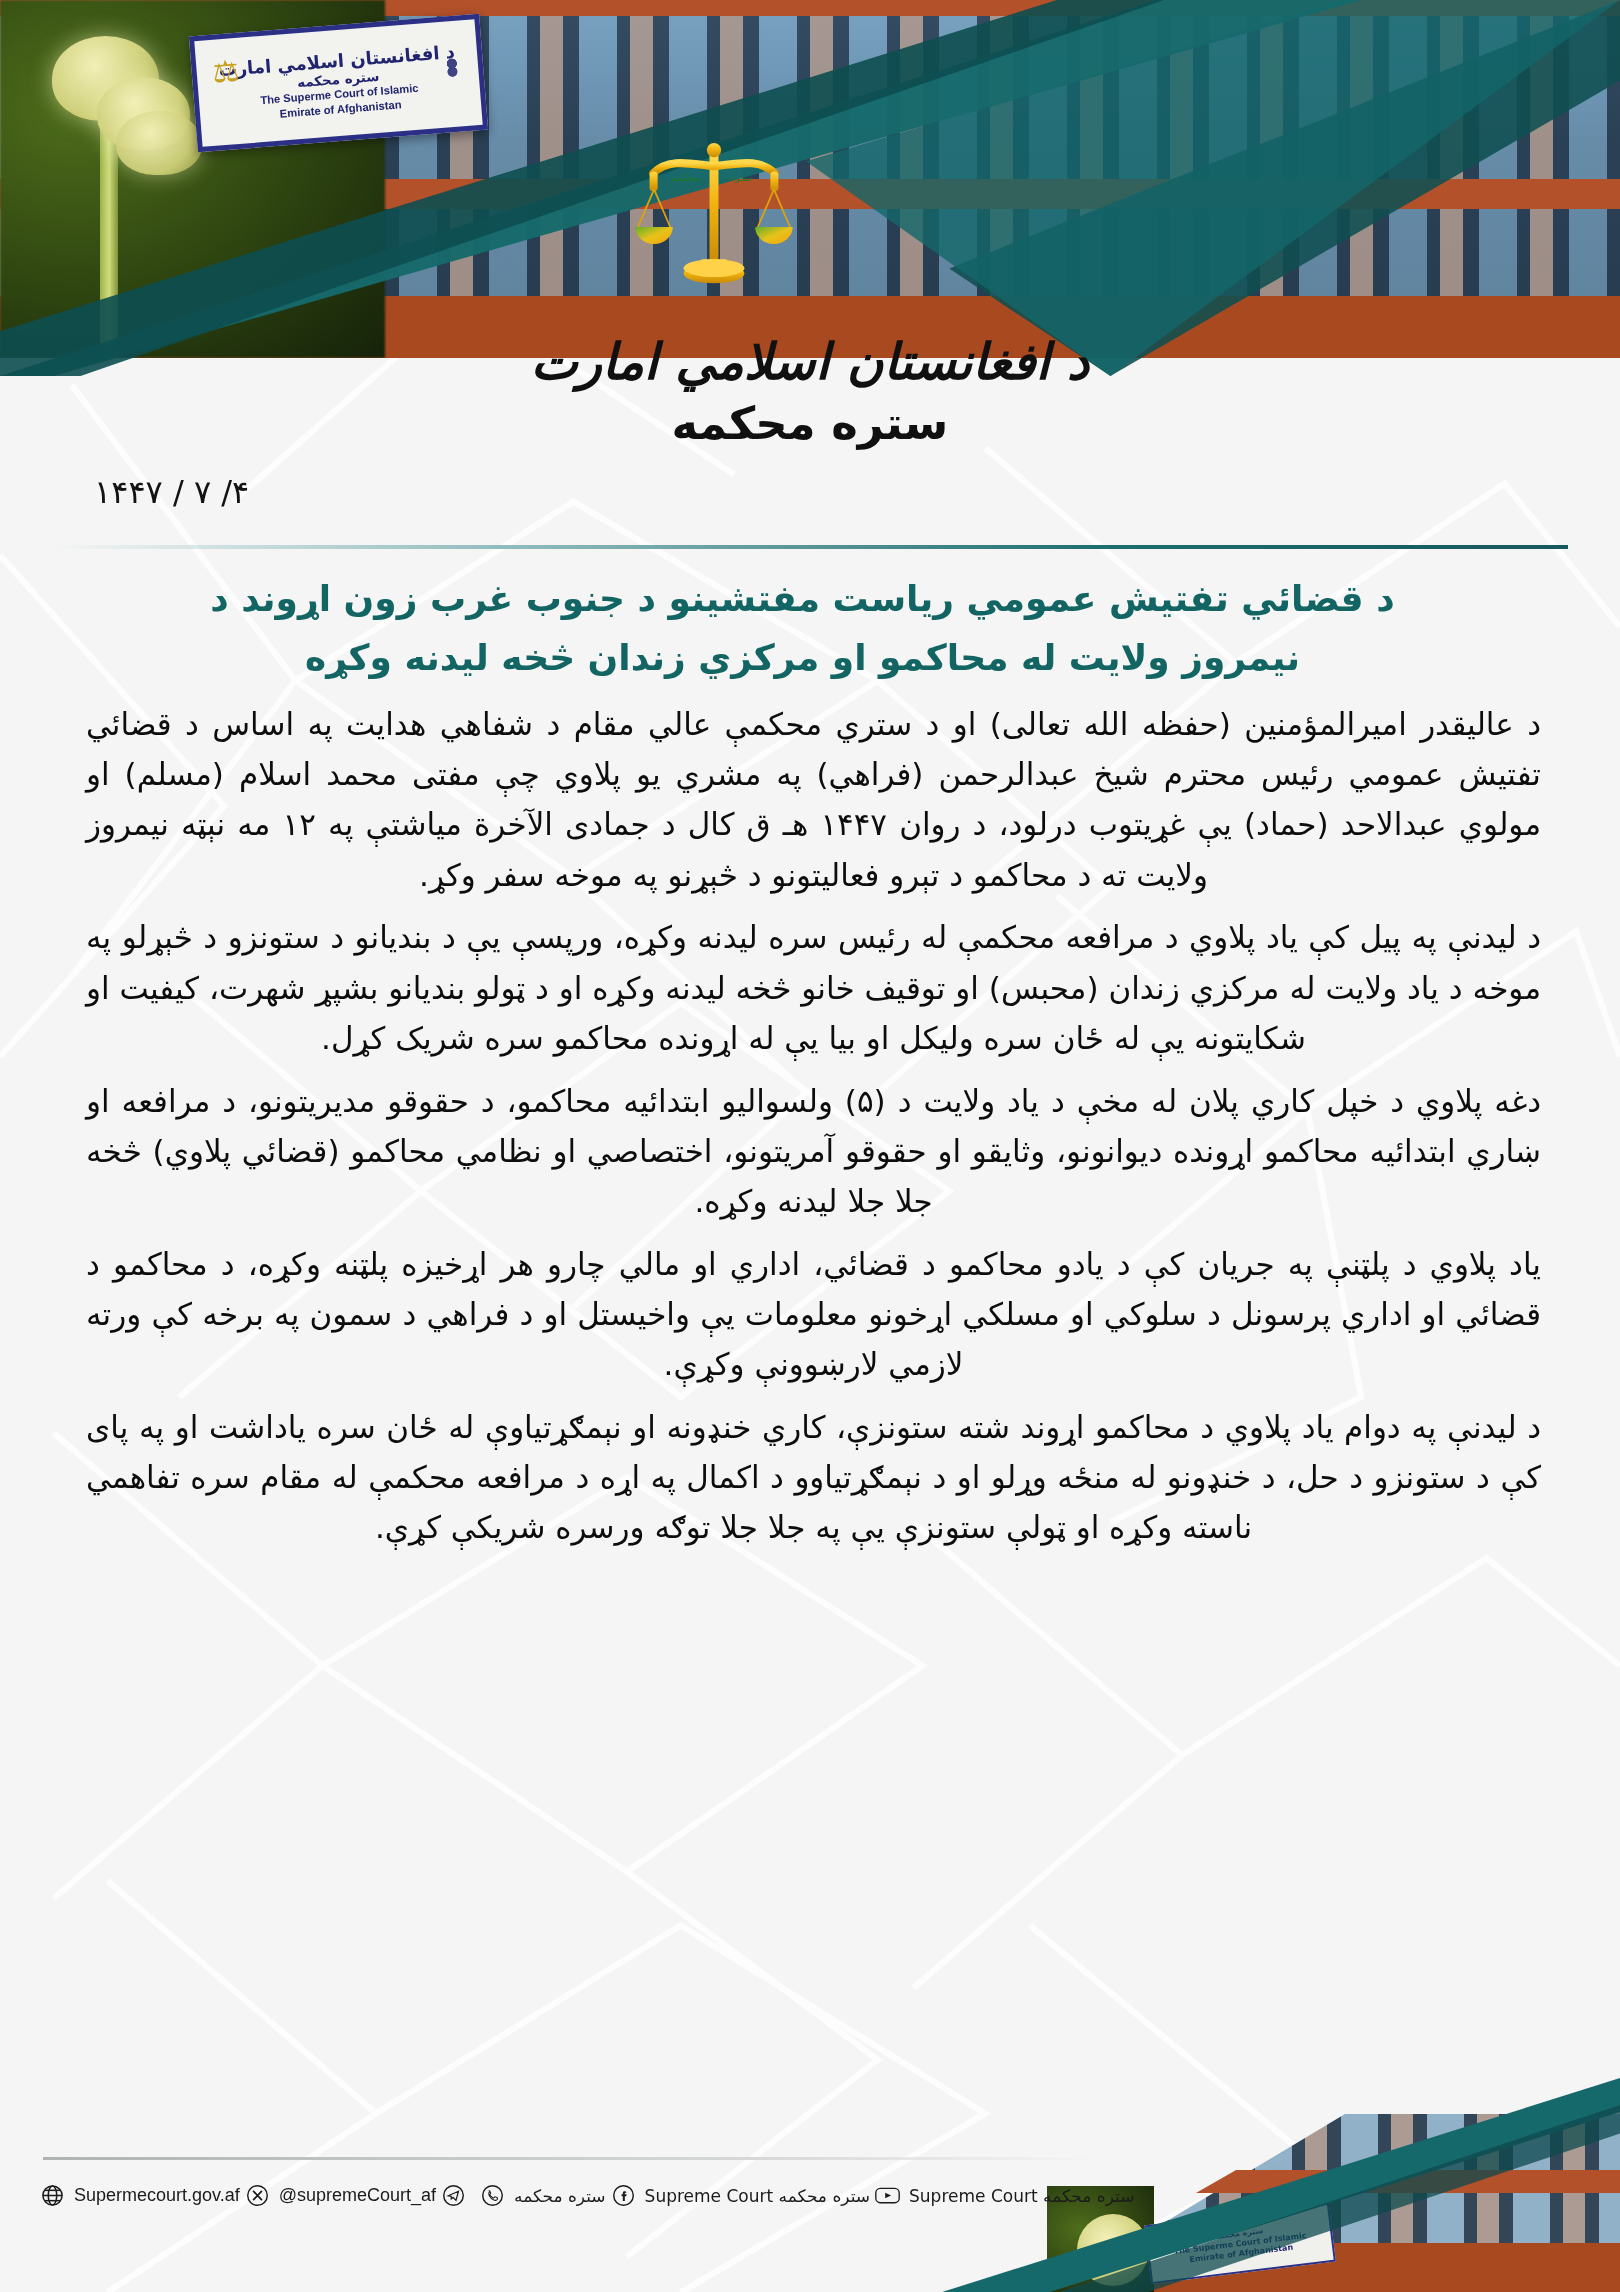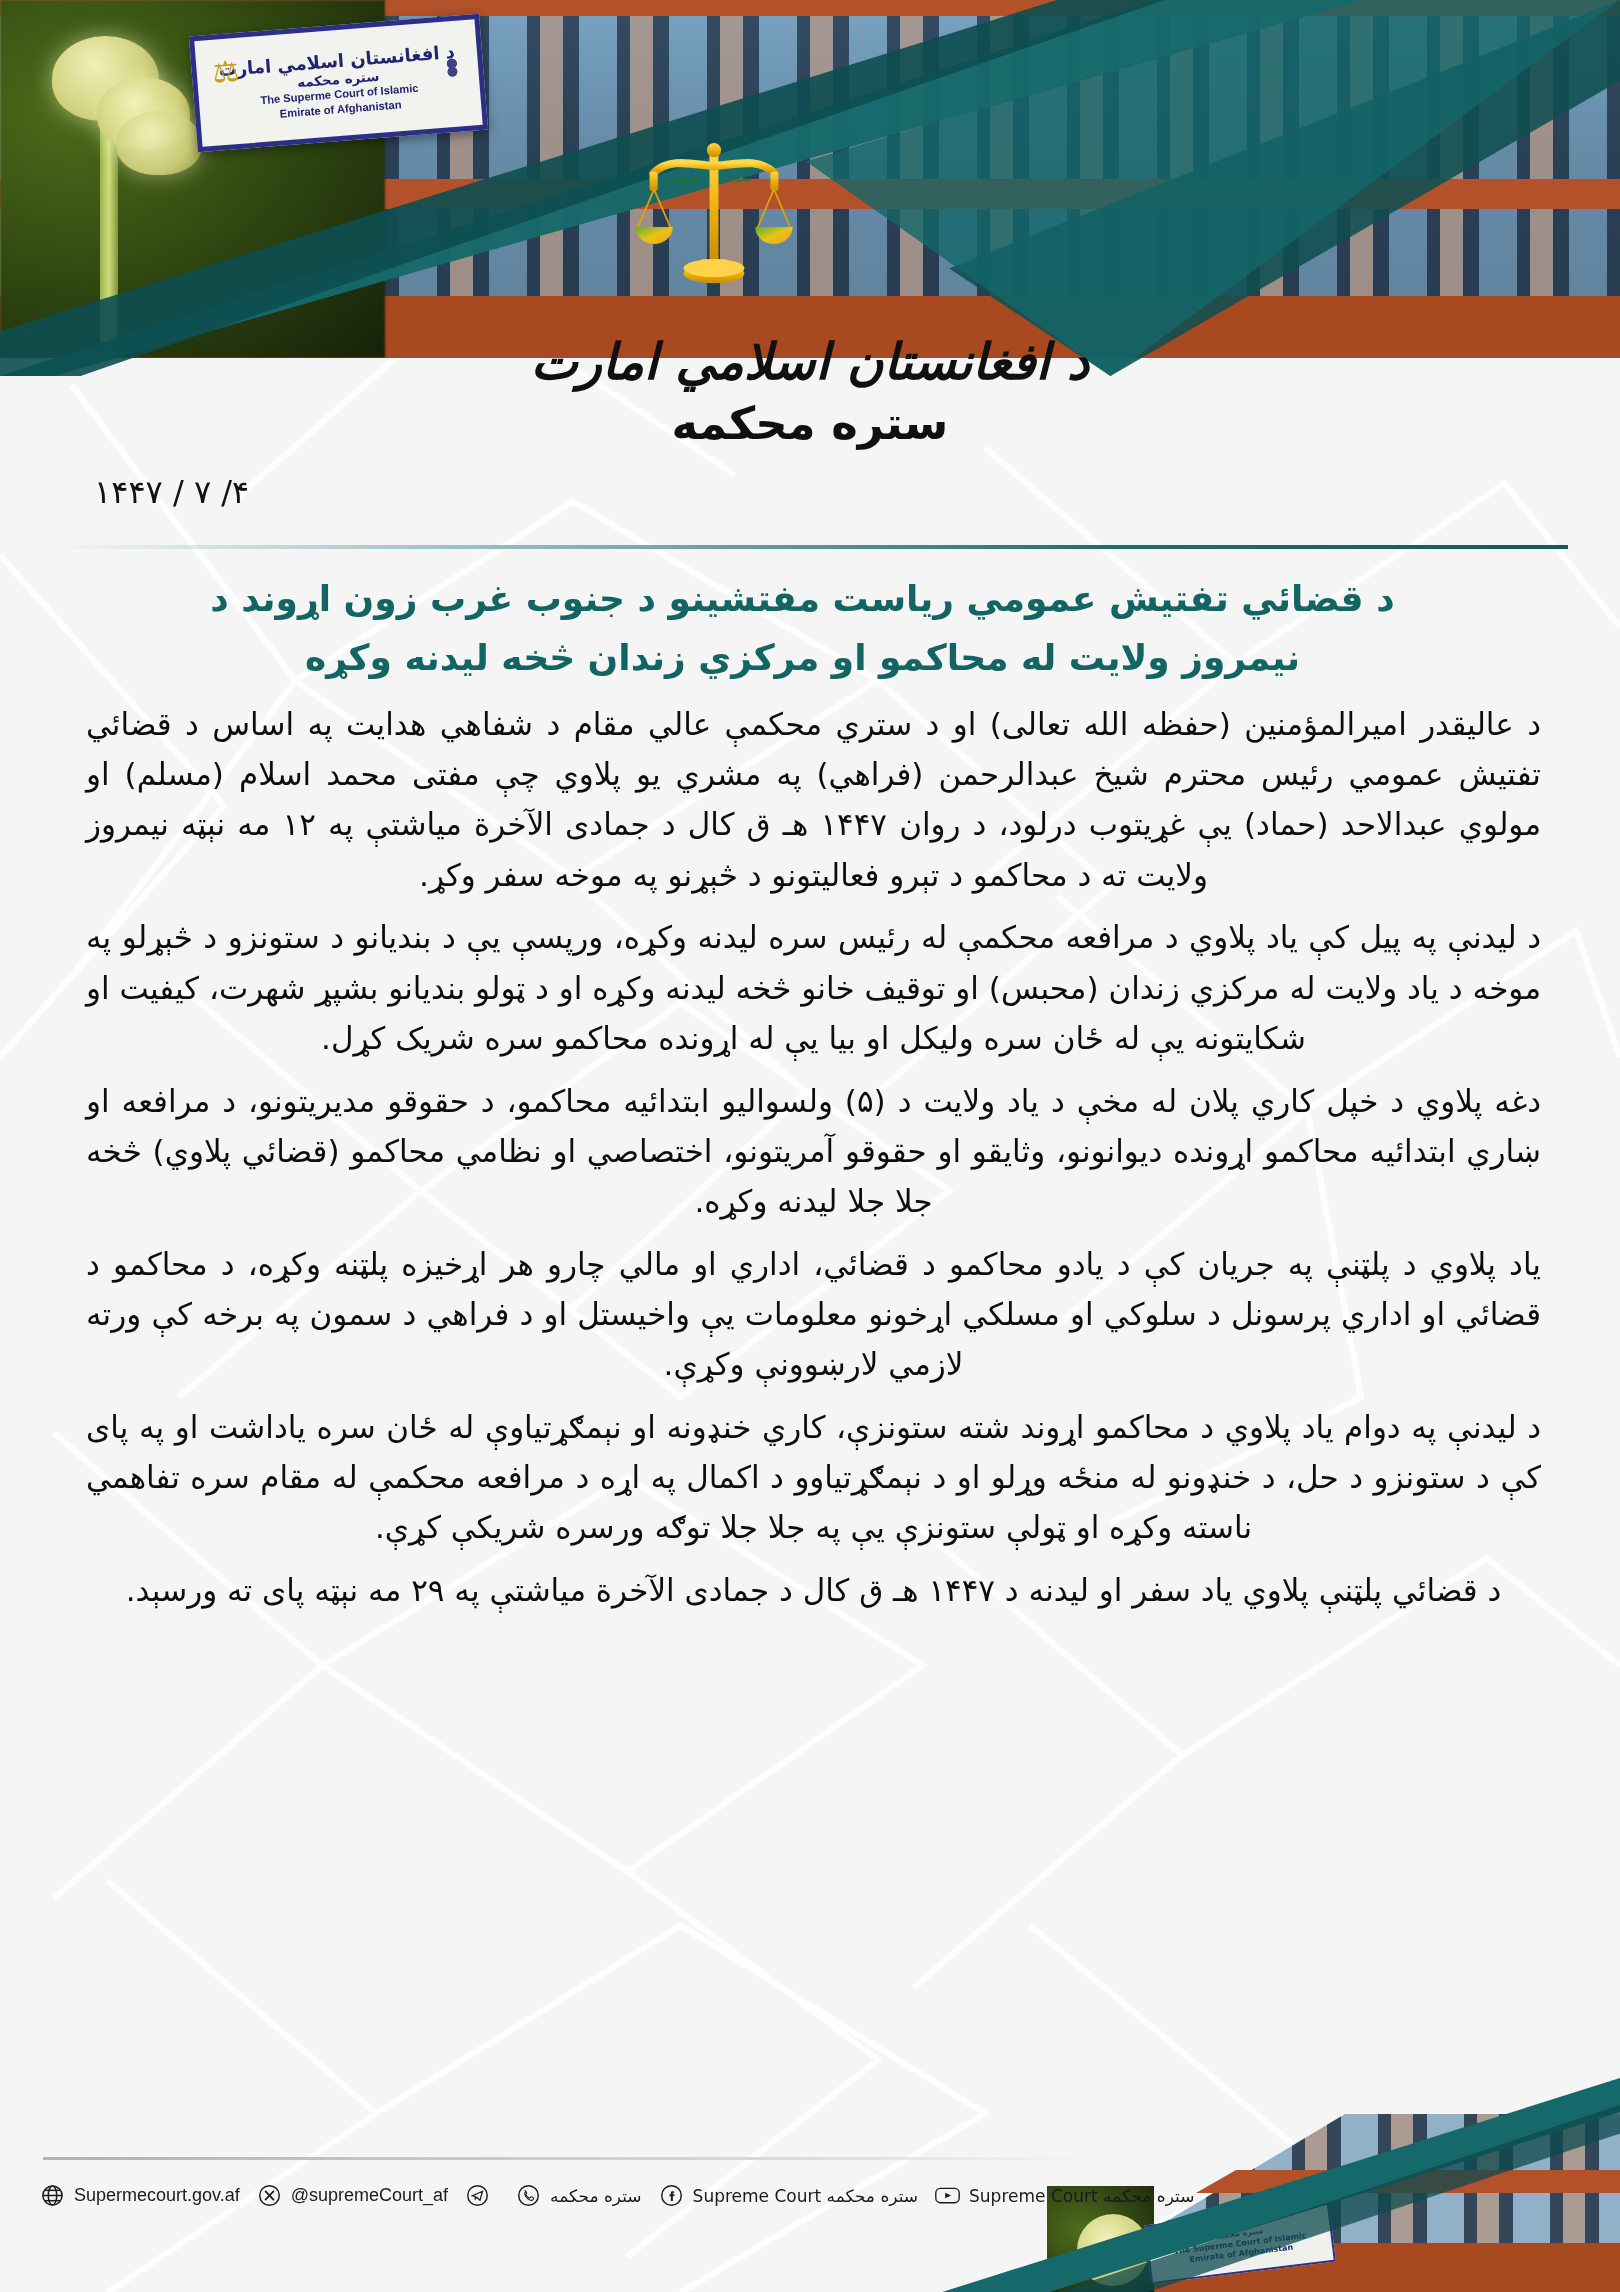--- a/index.html
+++ b/index.html
@@ -249,21 +249,21 @@
     position: absolute;
     left: 43px; top: 16px;
     width: 1057px; height: 2.7px;
     background: linear-gradient(90deg, #aeb3b3 0%, #d8dada 70%, rgba(255,255,255,0) 100%);
   }
   .social-row {
     position: absolute;
     left: 39px; top: 41px;
     display: flex;
     align-items: flex-start;
-    gap: 16px;
+    gap: 4px;
     direction: ltr;
   }
   .social-item {
     display: flex; align-items: center; gap: 8px;
     font-size: 18px; color: #1b1b1b;
     font-family: "Liberation Sans", sans-serif;
     white-space: nowrap;
   }
   .social-item .label-ps { font-family: "DejaVu Sans", sans-serif; font-size: 17px; }
   .ico {
@@ -436,21 +436,20 @@
       <span>د قضائي تفتیش عمومي ریاست مفتشینو د جنوب غرب زون اړوند د</span><br>
       <span>نیمروز ولایت له محاکمو او مرکزي زندان څخه لیدنه وکړه</span>
     </div>
 
     <div class="body-copy">
       <p>د عالیقدر امیرالمؤمنین (حفظه الله تعالی) او د ستري محکمې عالي مقام د شفاهي هدایت په اساس د قضائي تفتیش عمومي رئیس محترم شیخ عبدالرحمن (فراهي) په مشري یو پلاوي چې مفتی محمد اسلام (مسلم) او مولوي عبدالاحد (حماد) یې غړیتوب درلود، د روان ۱۴۴۷ هـ ق کال د جمادی الآخرة میاشتې په ۱۲ مه نېټه نیمروز ولایت ته د محاکمو د تېرو فعالیتونو د څېړنو په موخه سفر وکړ.</p>
       <p>د لیدنې په پیل کې یاد پلاوي د مرافعه محکمې له رئیس سره لیدنه وکړه، ورپسې یې د بندیانو د ستونزو د څېړلو په موخه د یاد ولایت له مرکزي زندان (محبس) او توقیف خانو څخه لیدنه وکړه او د ټولو بندیانو بشپړ شهرت، کیفیت او شکایتونه یې له ځان سره ولیکل او بیا یې له اړونده محاکمو سره شریک کړل.</p>
       <p>دغه پلاوي د خپل کاري پلان له مخې د یاد ولایت د (۵) ولسوالیو ابتدائیه محاکمو، د حقوقو مدیریتونو، د مرافعه او ښاري ابتدائیه محاکمو اړونده دیوانونو، وثایقو او حقوقو آمریتونو، اختصاصي او نظامي محاکمو (قضائي پلاوي) څخه جلا جلا لیدنه وکړه.</p>
       <p>یاد پلاوي د پلټنې په جریان کې د یادو محاکمو د قضائي، اداري او مالي چارو هر اړخیزه پلټنه وکړه، د محاکمو د قضائي او اداري پرسونل د سلوکي او مسلکي اړخونو معلومات یې واخیستل او د فراهي د سمون په برخه کې ورته لازمي لارښوونې وکړې.</p>
       <p>د لیدنې په دوام یاد پلاوي د محاکمو اړوند شته ستونزې، کاري خنډونه او نېمګړتیاوې له ځان سره یاداشت او په پای کې د ستونزو د حل، د خنډونو له منځه وړلو او د نېمګړتیاوو د اکمال په اړه د مرافعه محکمې له مقام سره تفاهمي ناسته وکړه او ټولې ستونزې یې په جلا جلا توګه ورسره شریکې کړې.</p>
-      <p>د قضائي پلټنې پلاوي یاد سفر او لیدنه د ۱۴۴۷ هـ ق کال د جمادی الآخرة میاشتې په ۲۹ مه نېټه پای ته ورسېد.</p>
     </div>
 
   </div>
 
   <div class="footer-photo">
     <div class="inner"></div>
     <div class="orange-band"></div>
     <div class="orange-base"></div>
     <div class="green"></div>
     <div class="lamp"></div>

